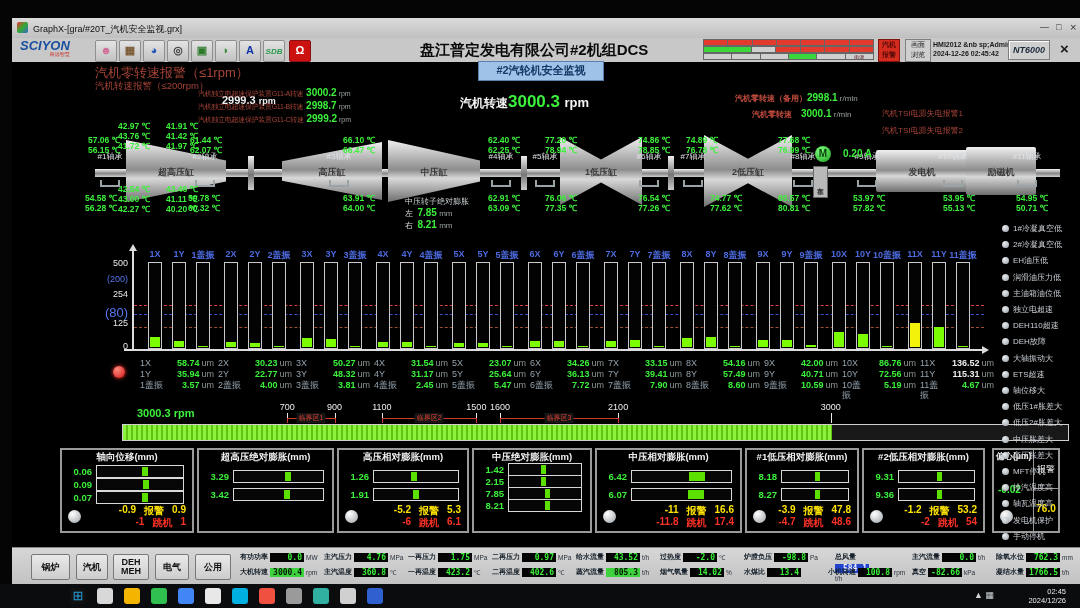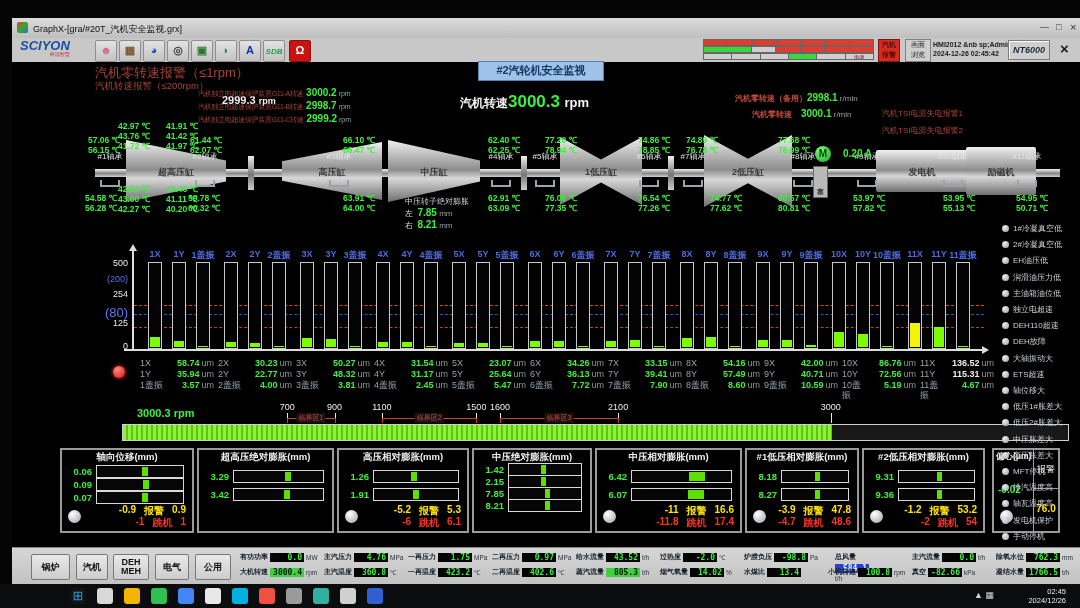--- a/index.html
+++ b/index.html
@@ -76,20 +76,21 @@
         <div class="toolbtn a" style="left: 0px; top: 2px; width: 20px; height: 20px; color: rgb(208, 106, 150);">☻</div>
         <div class="toolbtn a" style="left: 24px; top: 2px; width: 20px; height: 20px; color: rgb(122, 90, 53);">▦</div>
         <div class="toolbtn a" style="left: 48px; top: 2px; width: 20px; height: 20px; color: rgb(34, 85, 187);">◕</div>
         <div class="toolbtn a" style="left: 72px; top: 2px; width: 20px; height: 20px; color: rgb(68, 68, 68);">◎</div>
         <div class="toolbtn a" style="left: 96px; top: 2px; width: 20px; height: 20px; color: rgb(42, 122, 42);">▣</div>
         <div class="toolbtn a" style="left: 120px; top: 2px; width: 20px; height: 20px; color: rgb(58, 138, 58);">◗</div>
         <div class="toolbtn a" style="left: 144px; top: 2px; width: 20px; height: 20px; color: rgb(17, 51, 170);">A</div>
       </div>
     <div class="a toolbtn" style="left:251px;"><span style="color:#2a9a4a;font-style:italic;font-size:8px;">SDB</span></div>
     <div class="a toolbtn" style="left:277px;background:#cc1111;border-color:#881010;color:#fff;">Ω</div>
+    <div class="a" style="left:408px;top:3px;color:#0a0a0a;font-size:15px;font-weight:bold;white-space:nowrap;">盘江普定发电有限公司#2机组DCS</div>
     <div class="a" id="alarm-matrix" style="left:692px;top:1px;width:170px;height:21px;">
         <div class="amrow">
           <div class="amcell r"></div>
           <div class="amcell r"></div>
           <div class="amcell r"></div>
           <div class="amcell r"></div>
           <div class="amcell r"></div>
           <div class="amcell r"></div>
           <div class="amcell r"></div>
         </div>

